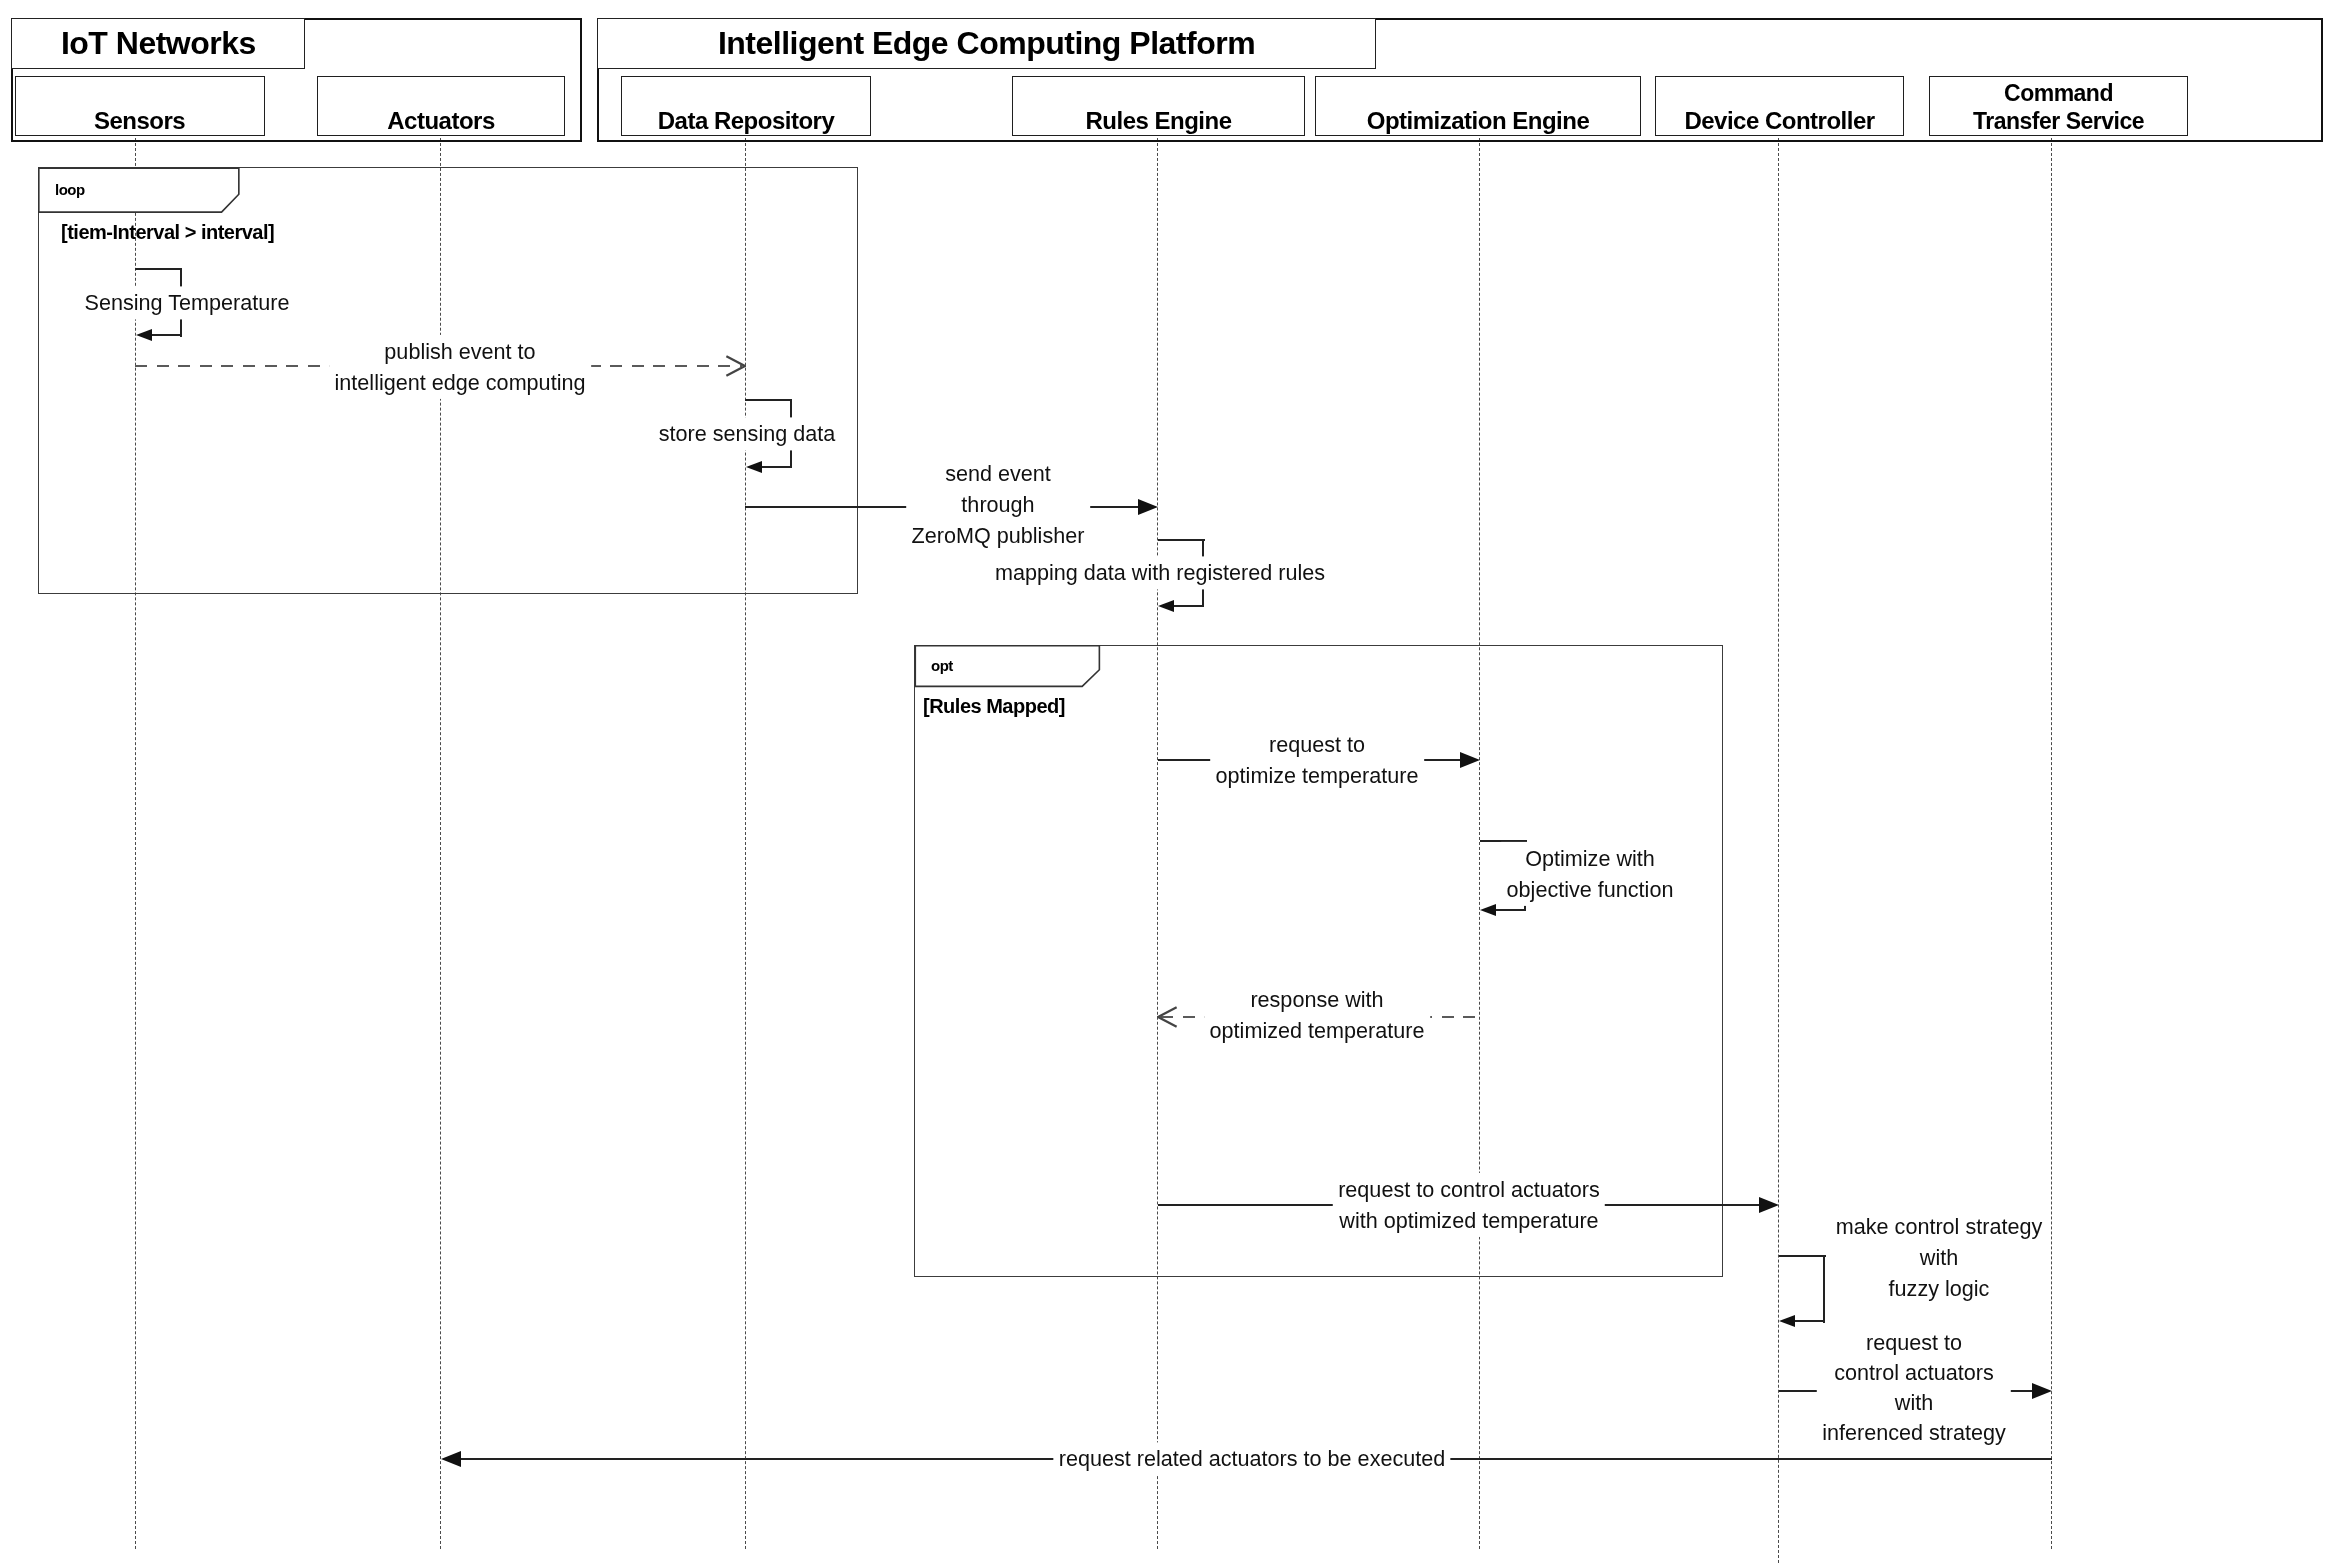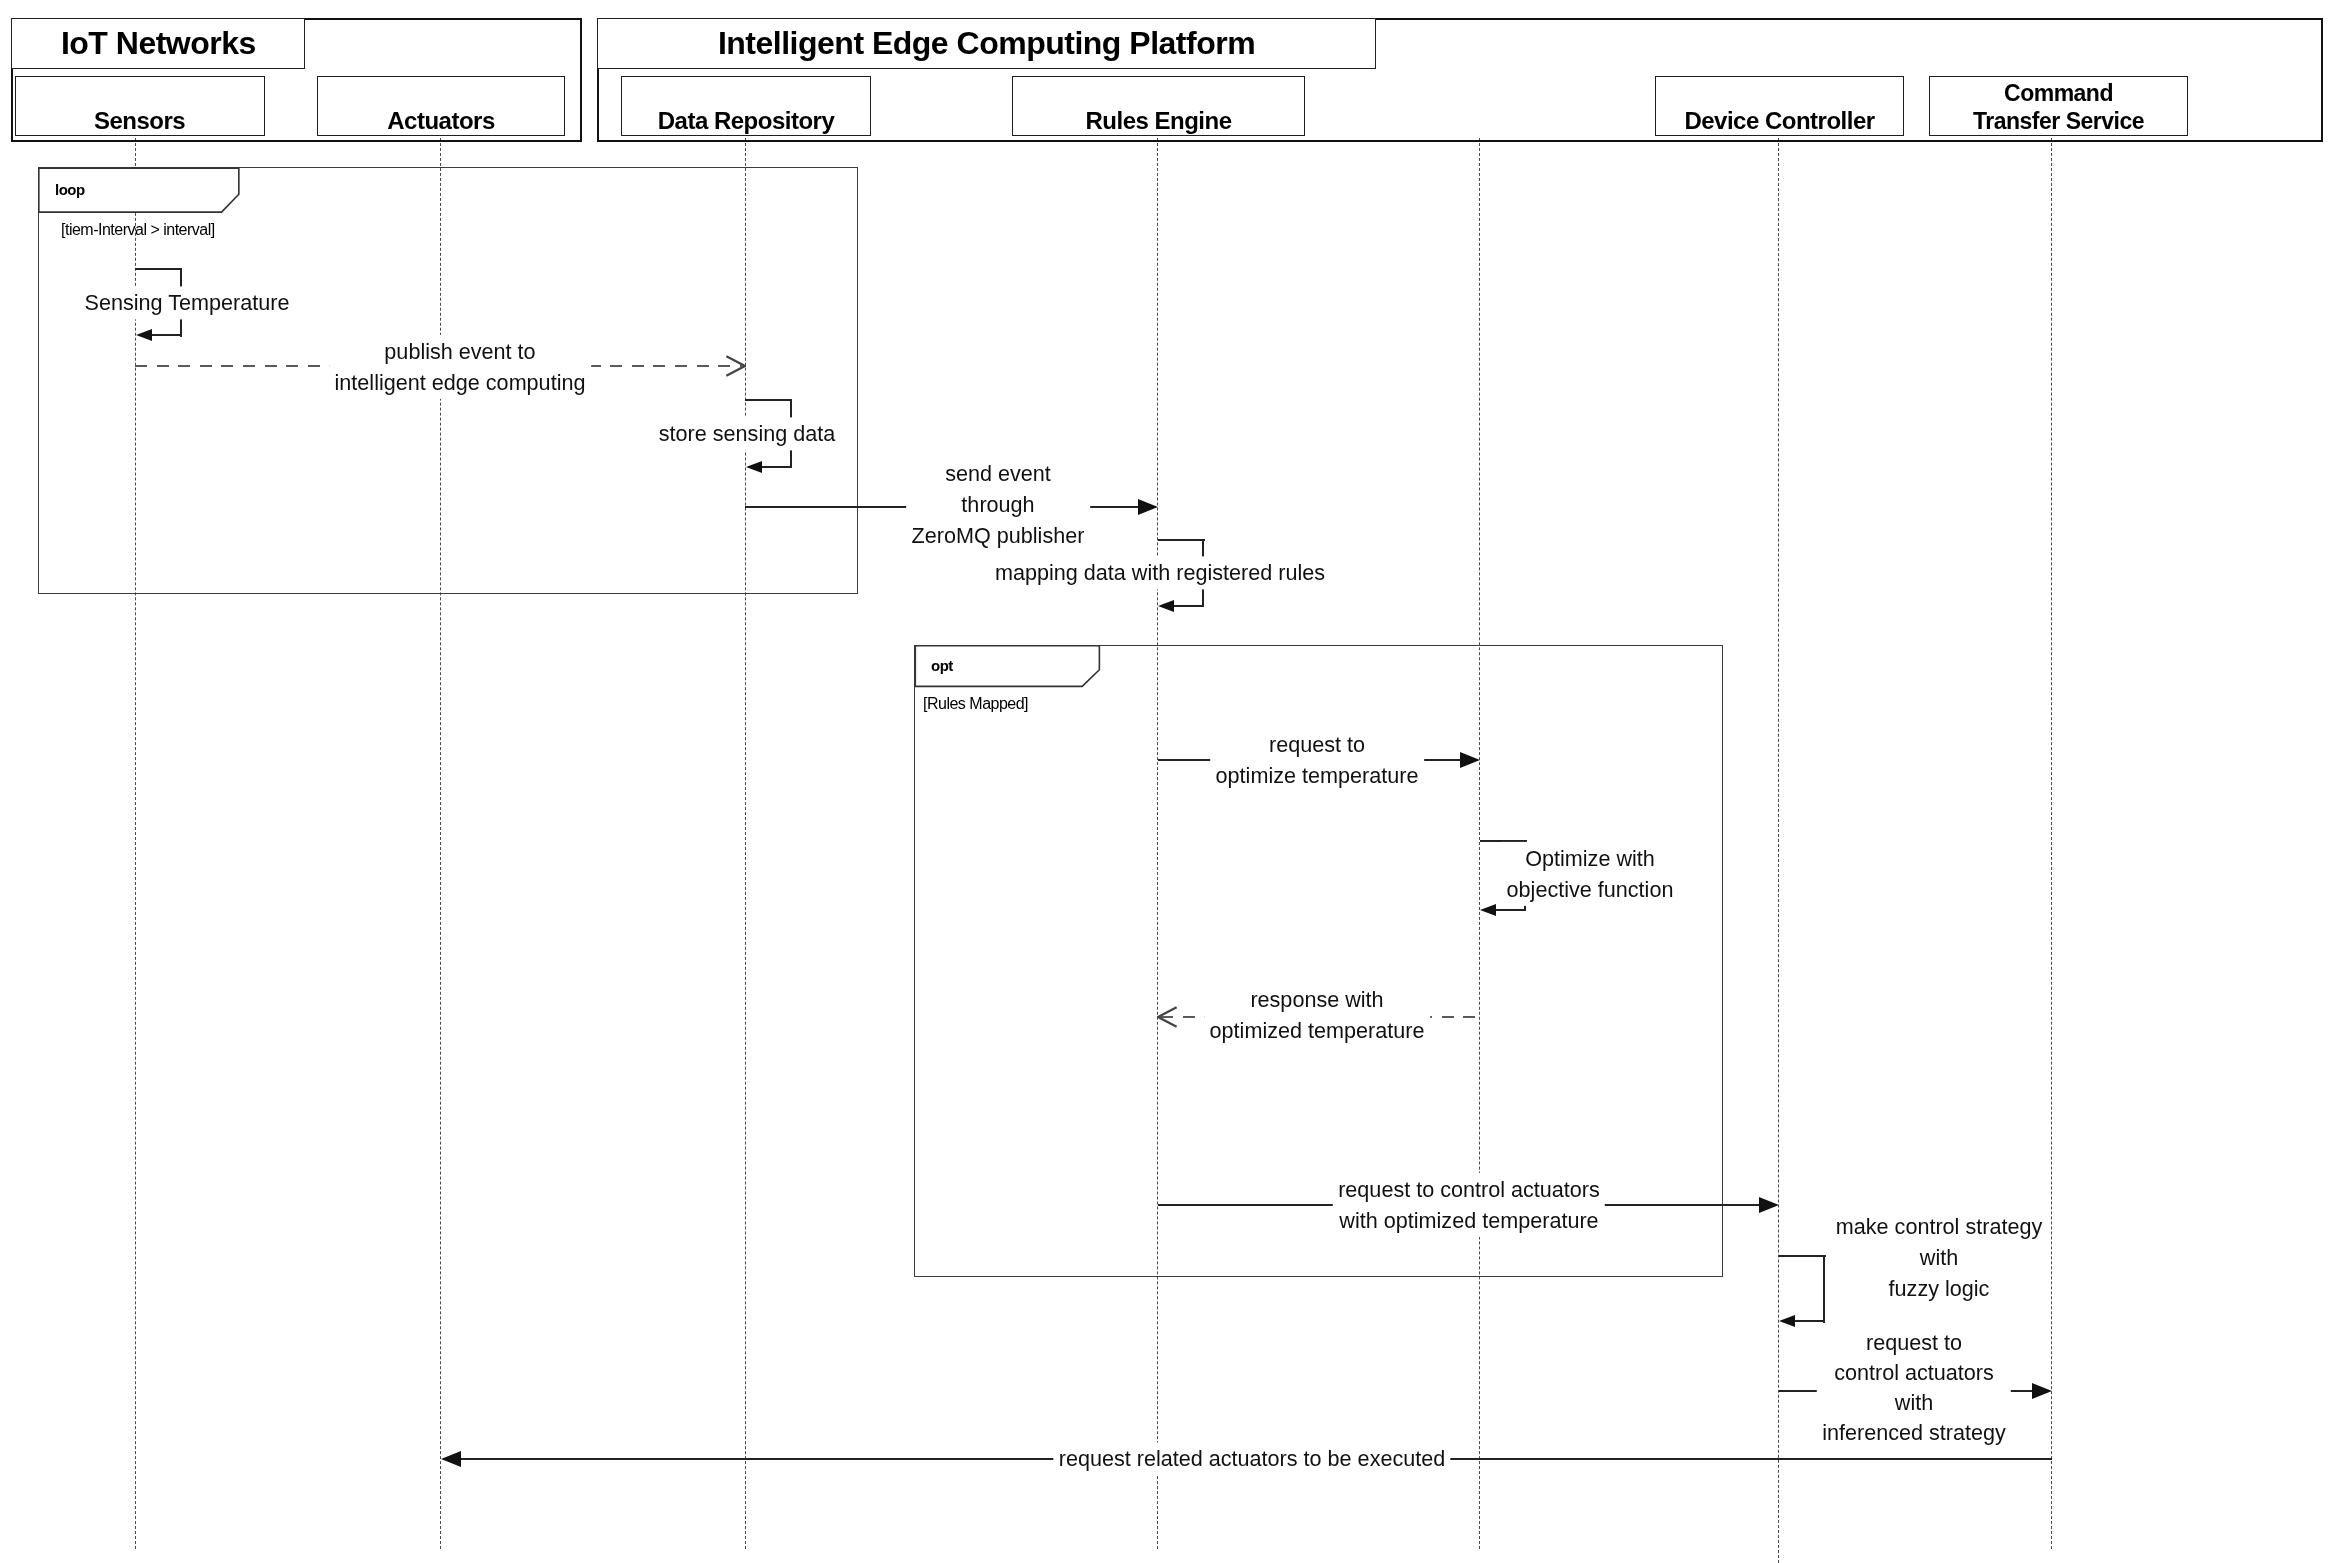--- a/index.html
+++ b/index.html
@@ -18,21 +18,21 @@
   
   .participant{position:absolute;border:1.6px solid #1f1f1f;background:#fff;z-index:7;
                display:flex;align-items:flex-end;justify-content:center;text-align:center;
                font-weight:bold;font-size:24px;letter-spacing:-0.5px;line-height:28px;white-space:pre-line;}
 
   
   .fragment{position:absolute;border:1.6px solid #3c3c3c;background:transparent;z-index:2;}
   .pent{position:absolute;z-index:3;}
   .frag-label{position:absolute;z-index:4;font-weight:bold;font-size:15px;letter-spacing:-0.5px;
               display:flex;align-items:center;}
-  .frag-cond{position:absolute;z-index:4;font-weight:normal;font-size:16px;letter-spacing:-0.5px;white-space:nowrap;}
+  .frag-cond{position:absolute;z-index:4;font-weight:bold;font-size:20px;letter-spacing:-0.5px;white-space:nowrap;}
 
   
   .mline{position:absolute;height:2.2px;background:#222;z-index:4;}
   .mline-dashed{position:absolute;height:2.2px;z-index:4;
       background:repeating-linear-gradient(90deg,#5a5a5a 0 12px,transparent 12px 21.6px);}
   .vline{position:absolute;width:2.2px;background:#222;z-index:4;}
   .arr-right{position:absolute;width:0;height:0;z-index:4;
       border-top:8px solid transparent;border-bottom:8px solid transparent;border-left:20.6px solid #111;}
   .arr-left{position:absolute;width:0;height:0;z-index:4;
       border-top:8px solid transparent;border-bottom:8px solid transparent;border-right:20.6px solid #111;}
@@ -64,20 +64,21 @@
   </div>
   <div class="group-box" style="left:597px;top:18px;width:1722px;height:120px"></div>
   <div class="group-title" style="left:597px;top:18px;width:777px;height:49px">
     <span>Intelligent Edge Computing Platform</span>
   </div>
 
   <div class="participant" style="left:14.6px;top:76px;width:248px;height:58px"><span>Sensors</span></div>
   <div class="participant" style="left:317px;top:76px;width:246px;height:58px"><span>Actuators</span></div>
   <div class="participant" style="left:621px;top:76px;width:248px;height:58px"><span>Data Repository</span></div>
   <div class="participant" style="left:1012px;top:76px;width:291px;height:58px"><span>Rules Engine</span></div>
+  <div class="participant" style="left:1315px;top:76px;width:324px;height:58px"><span>Optimization Engine</span></div>
   <div class="participant" style="left:1655px;top:76px;width:247px;height:58px"><span>Device Controller</span></div>
   <div class="participant" style="left:1929px;top:76px;width:257px;height:58px;font-size:23px"><span>Command
 Transfer Service</span></div>
 
   <div class="fragment" style="left:38px;top:167px;width:818px;height:425px"></div>
   <svg class="pent" style="left:38px;top:167px" width="203" height="47" viewBox="0 0 376 86">
     <path d="M1.5,1.5 H372 V50 L340,83 H1.5 Z" fill="#ffffff" stroke="#333" stroke-width="3"></path>
   </svg>
   <div class="frag-label" style="left:55px;top:167px;height:44px">
       <span>loop</span>

